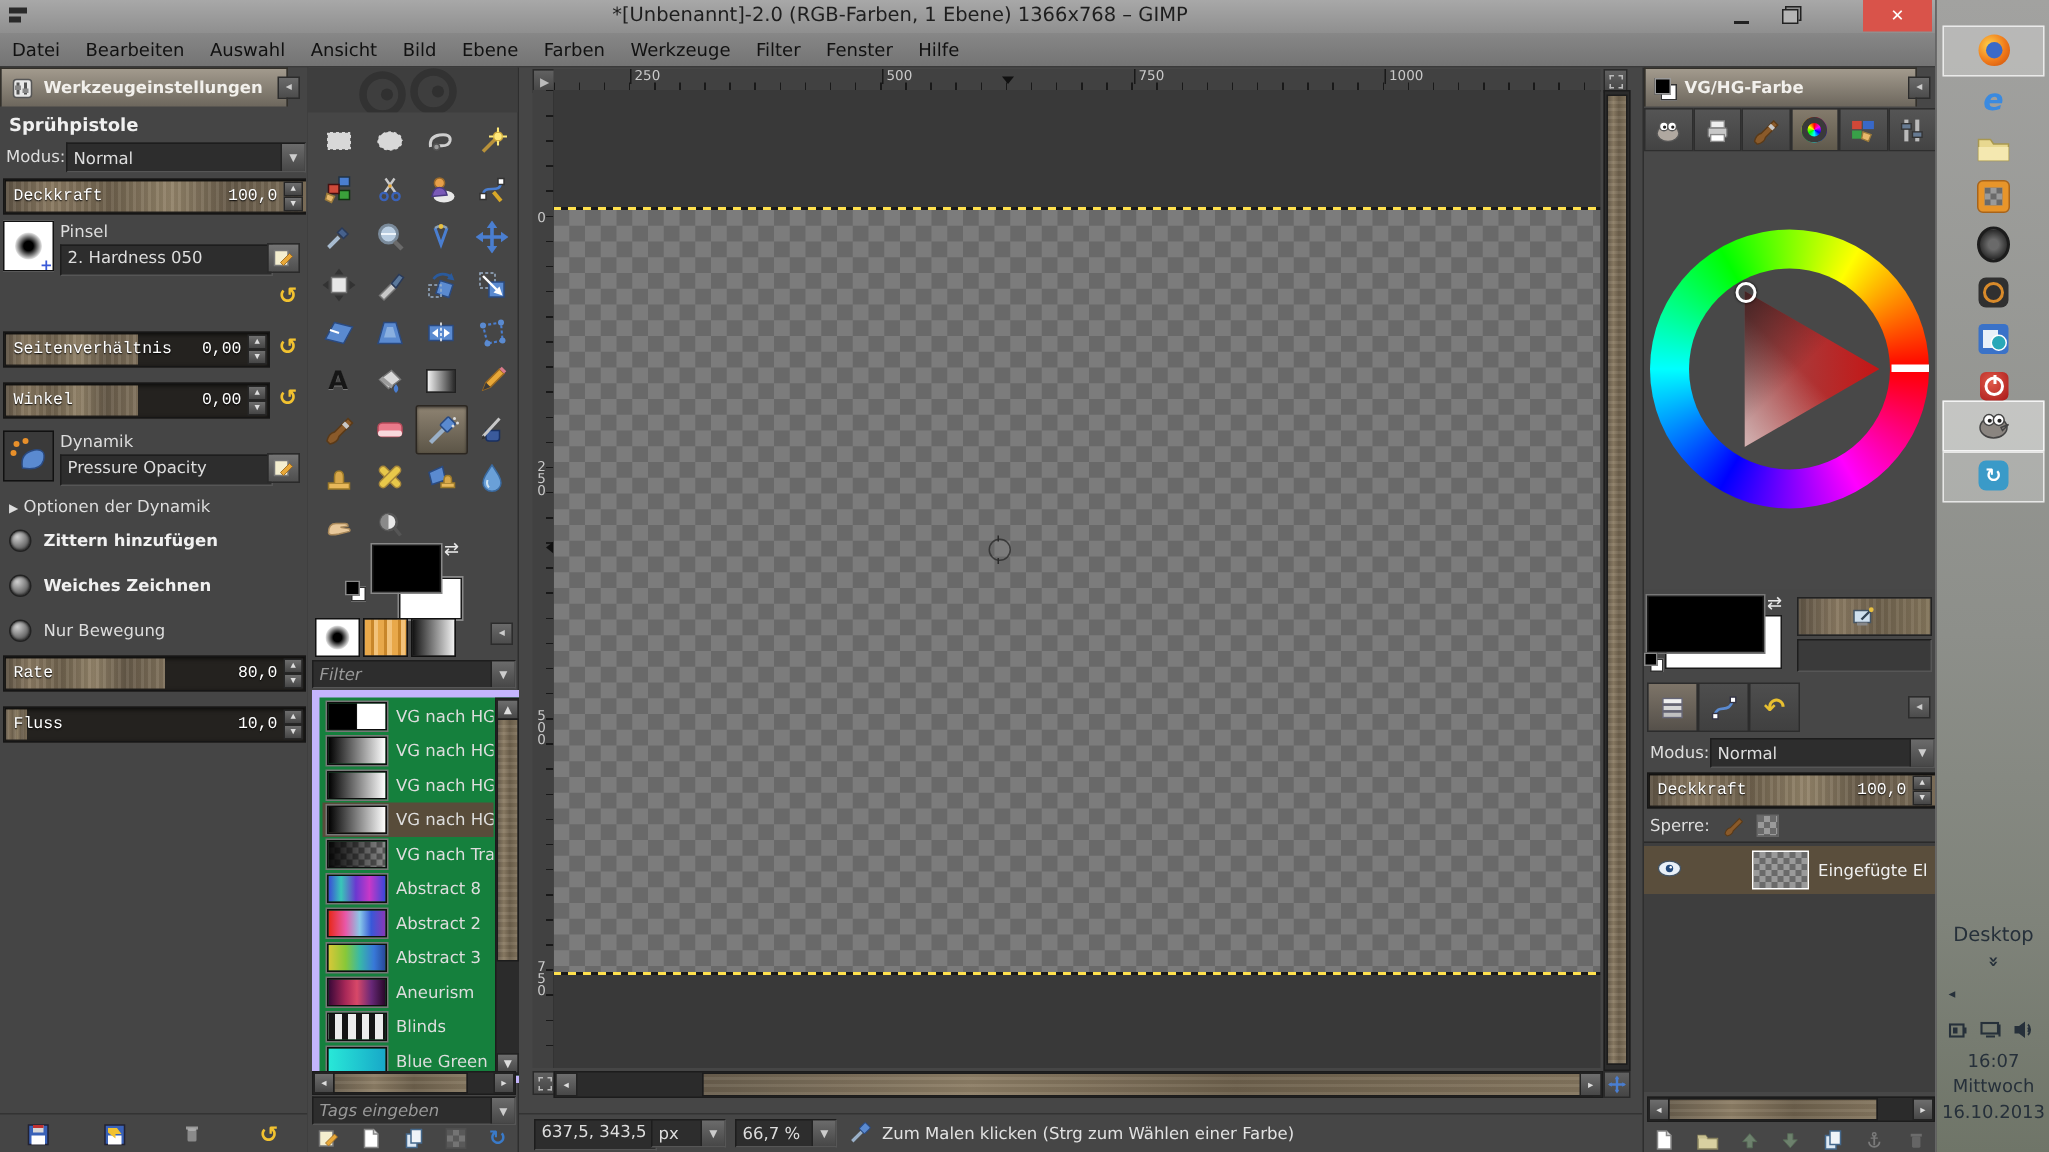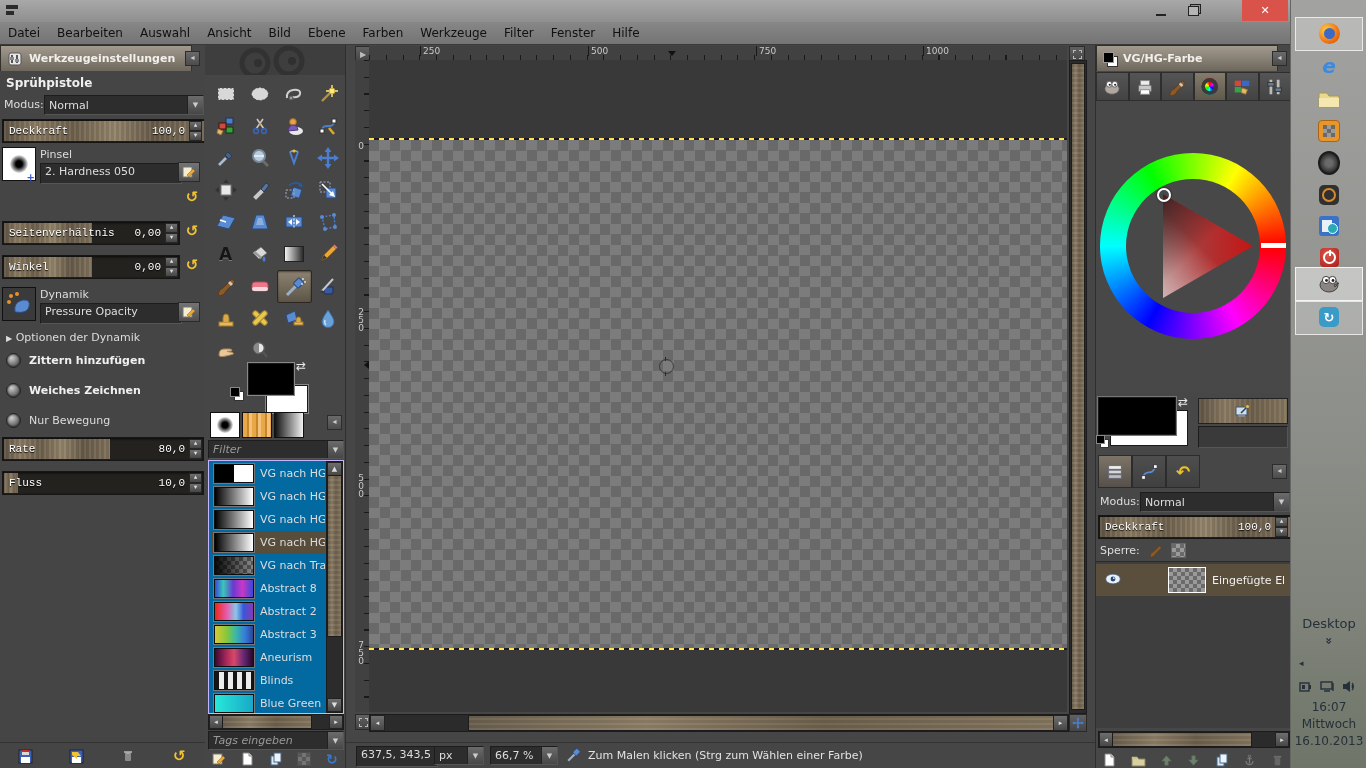--- a/index.html
+++ b/index.html
@@ -84,20 +84,21 @@
 </head>
 <body>
 
 <div id="screen">
 
   <div id="titlebar" class="abs">
     <div class="abs" style="left:6px;top:5px;width:14px;height:12px;">
       <div style="width:12px;height:4px;background:#2a2a2a;margin-bottom:2px;"></div>
       <div style="width:8px;height:4px;background:#2a2a2a;"></div>
     </div>
+    <div id="titletext" class="abs">*[Unbenannt]-2.0 (RGB-Farben, 1 Ebene) 1366x768 – GIMP</div>
     <div class="winbtn abs" style="right:114px;">
         <div class="min-glyph"></div>
       </div>
     <div class="winbtn abs" style="right:82px;">
         <div class="rest-glyph"></div>
       </div>
     <div class="winbtn abs" id="btn-close" style="right:2px;">
         <span>✕</span>
       </div>
   </div>
@@ -528,21 +529,21 @@
     </div>
     <div class="abs" style="left:37px;top:367px;width:28px;height:24px;border:1px solid #111;background:repeating-linear-gradient(90deg,#e8a84a 0 4px,#c8862a 4px 6px,#f2c27a 6px 9px);"></div>
     <div class="abs" style="left:69px;top:367px;width:28px;height:24px;border:1px solid #111;background:linear-gradient(90deg,#111,#f2f2f2);"></div>
     <div class="collapse-btn abs" style="left:122px;top:370px;"><span>◂</span></div>
 
     <div class="combo inset abs" style="left:3px;top:395px;width:134px;height:17px;">
       <span class="cval" style="font-style:italic;color:#999;" placeholder="Filter">Filter</span>
       <span class="cbtn">▼</span>
     </div>
 
-    <div class="abs" style="left:3px;top:415px;width:134px;height:252px;background:#0369a1;border:1px solid #c4b5fd;overflow:hidden;">
+    <div class="abs" style="left:3px;top:415px;width:134px;height:252px;background:#15803d;border:5px solid #c4b5fd;overflow:hidden;">
       <div class="grow" style="top:1px;">
           <span class="gsw" style="background:linear-gradient(90deg,#000 0 49%,#fff 51%)"></span>
           <span class="gname">VG nach HG</span>
         </div>
       <div class="grow" style="top:24px;">
           <span class="gsw" style="background:linear-gradient(90deg,#000,#fff)"></span>
           <span class="gname">VG nach HG</span>
         </div>
       <div class="grow" style="top:47px;">
           <span class="gsw" style="background:linear-gradient(90deg,#000,#fff)"></span>

